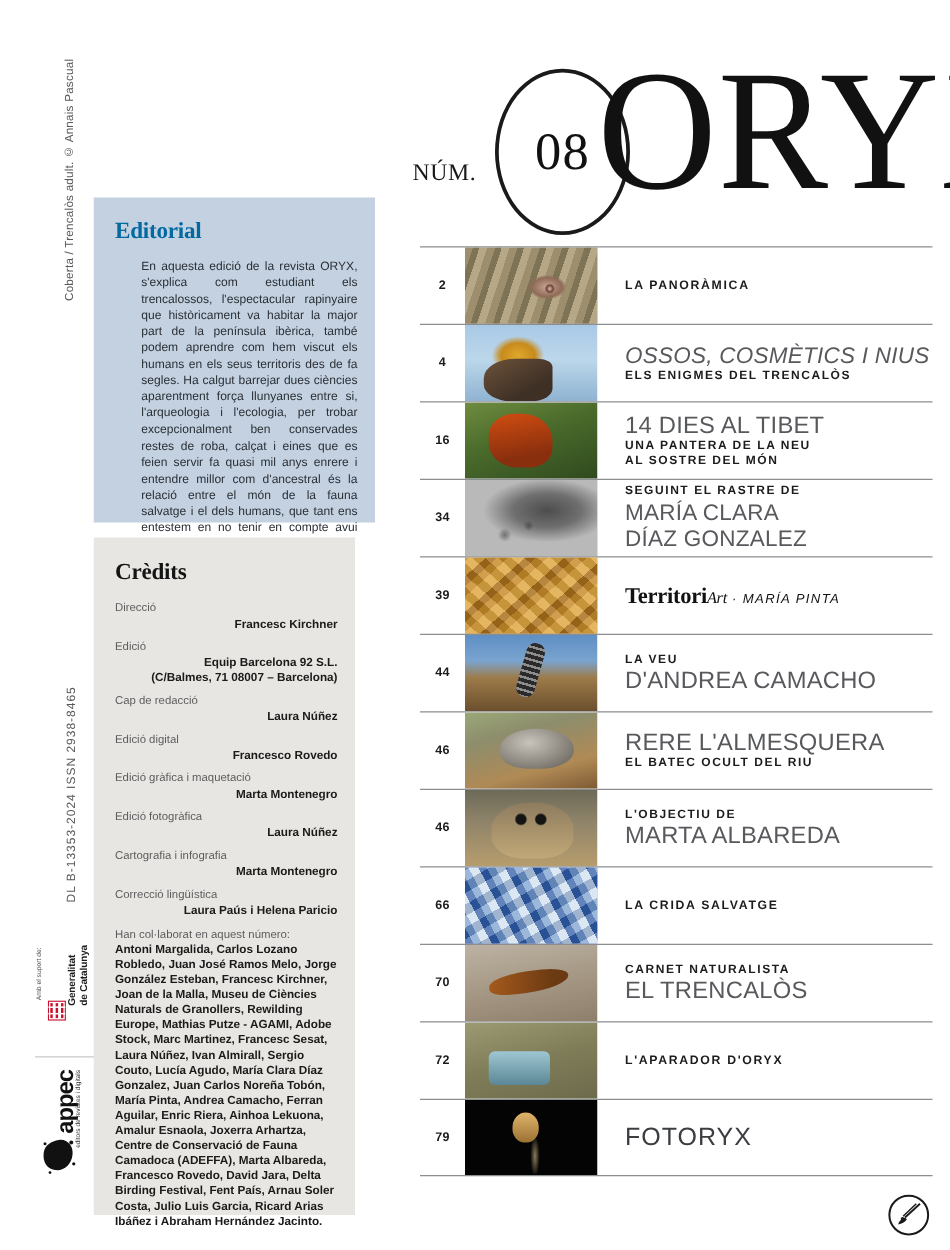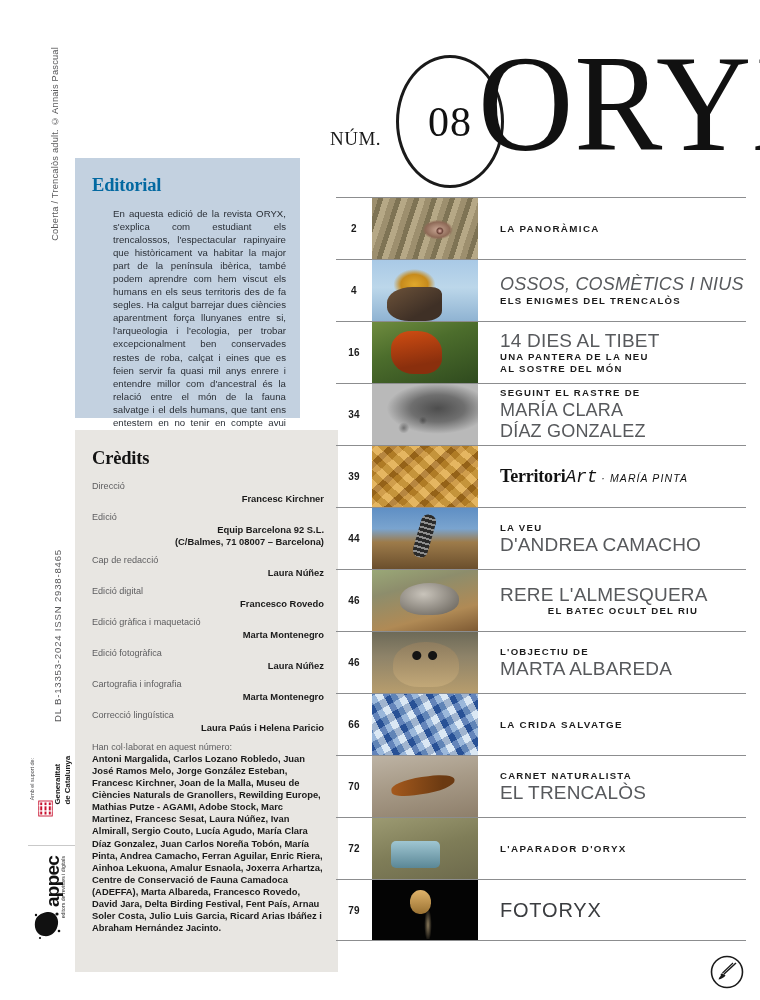--- a/index.html
+++ b/index.html
@@ -69,21 +69,21 @@
     font-weight: bold; font-size: 18.5px; color: #0369a1;
     letter-spacing: -0.2px; margin-bottom: 11px;
   }
   #editorial-body {
     font-size: 9.65px; line-height: 13.05px; color: #2a2f36;
     text-align: justify; letter-spacing: 0.02px; margin-left: 21px;
   }
 
   
   #credits-panel {
-    position: absolute; left: 75px; top: 430px; width: 263px; height: 542px;
+    position: absolute; left: 75px; top: 430px; width: 209px; height: 542px;
     background: #e8e6e2;
     padding: 18px 14px 0 17px;
   }
   #credits-heading {
     font-family: "Liberation Serif", serif;
     font-weight: bold; font-size: 18.5px; color: #141414;
     letter-spacing: -0.2px; margin-bottom: 12px;
   }
   .credit-group { margin-bottom: 7.5px; }
   .credit-role {
@@ -164,22 +164,22 @@
     letter-spacing: 1.25px; line-height: 12.4px;
   }
   .t-plain {
     font-size: 9.8px; font-weight: bold; color: #1c1c1c; letter-spacing: 1.35px;
   }
   .t-territori {
     font-size: 18px; color: #111; letter-spacing: -0.2px;
     font-family: "Liberation Serif", serif; font-weight: bold;
   }
   .t-territori .art {
-    font-family: Liberation Mono, monospace;
-    font-weight: normal; font-style: italic; font-size: 18px;
+    font-family: Liberation Serif, serif;
+    font-weight: normal; font-style: italic; font-size: 13px;
   }
   .t-territori .byline {
     font-size: 10.5px; font-family: "Liberation Sans", sans-serif;
     font-weight: normal; letter-spacing: 1.1px; font-style: italic;
   }
   .t-fotoryx {
     font-size: 20px; color: #3b3d40; letter-spacing: 0.8px;
   }
 
   
@@ -407,21 +407,21 @@
           <div class="t-main" style="white-space: pre-line;">D'ANDREA CAMACHO</div>
         </div>
       </div>
       <div class="toc-row">
         <div class="toc-page">46</div>
         <div class="toc-thumb">
           <div class="th th-desman"></div>
         </div>
         <div class="toc-text">
           <div class="t-main" style="white-space: pre-line;">RERE L'ALMESQUERA</div>
-          <div class="t-sub" style="white-space: pre-line; text-align: center;">EL BATEC OCULT DEL RIU</div>
+          <div class="t-sub" style="white-space: pre-line;">EL BATEC OCULT DEL RIU</div>
         </div>
       </div>
       <div class="toc-row">
         <div class="toc-page">46</div>
         <div class="toc-thumb">
           <div class="th th-spider"></div>
         </div>
         <div class="toc-text">
           <div class="t-kicker" style="white-space: pre-line;">L'OBJECTIU DE</div>
           <div class="t-main" style="white-space: pre-line;">MARTA ALBAREDA</div>

